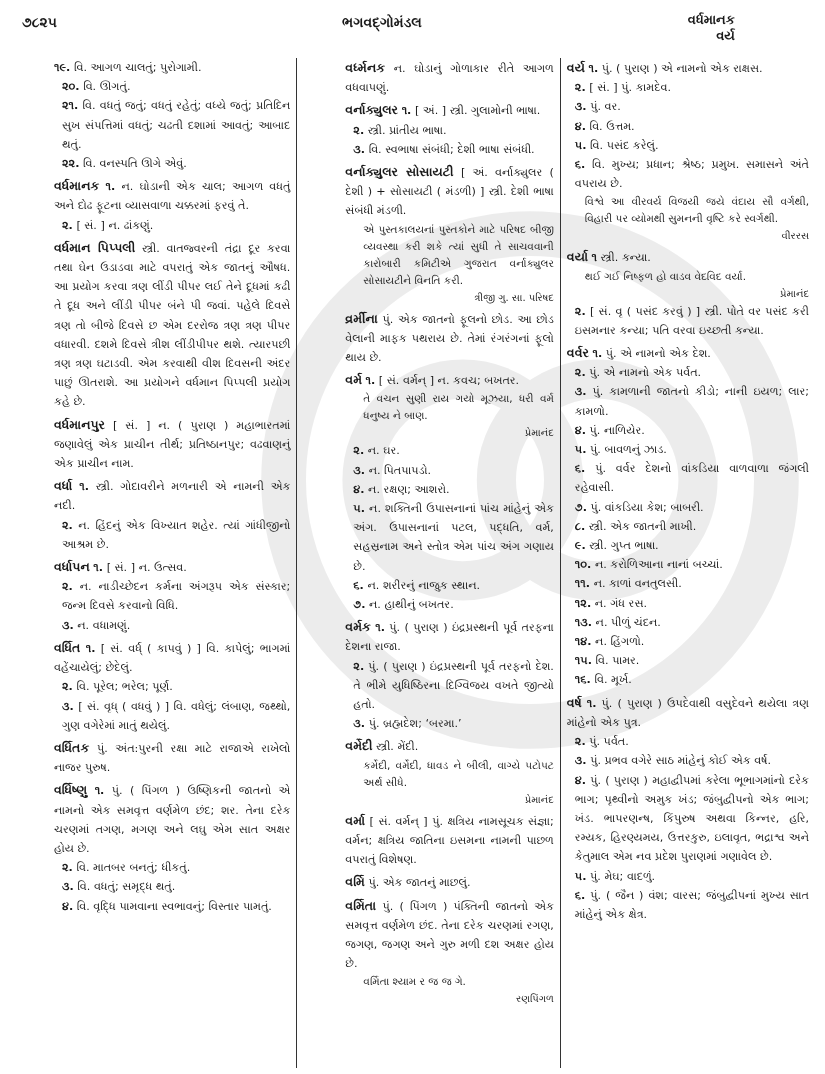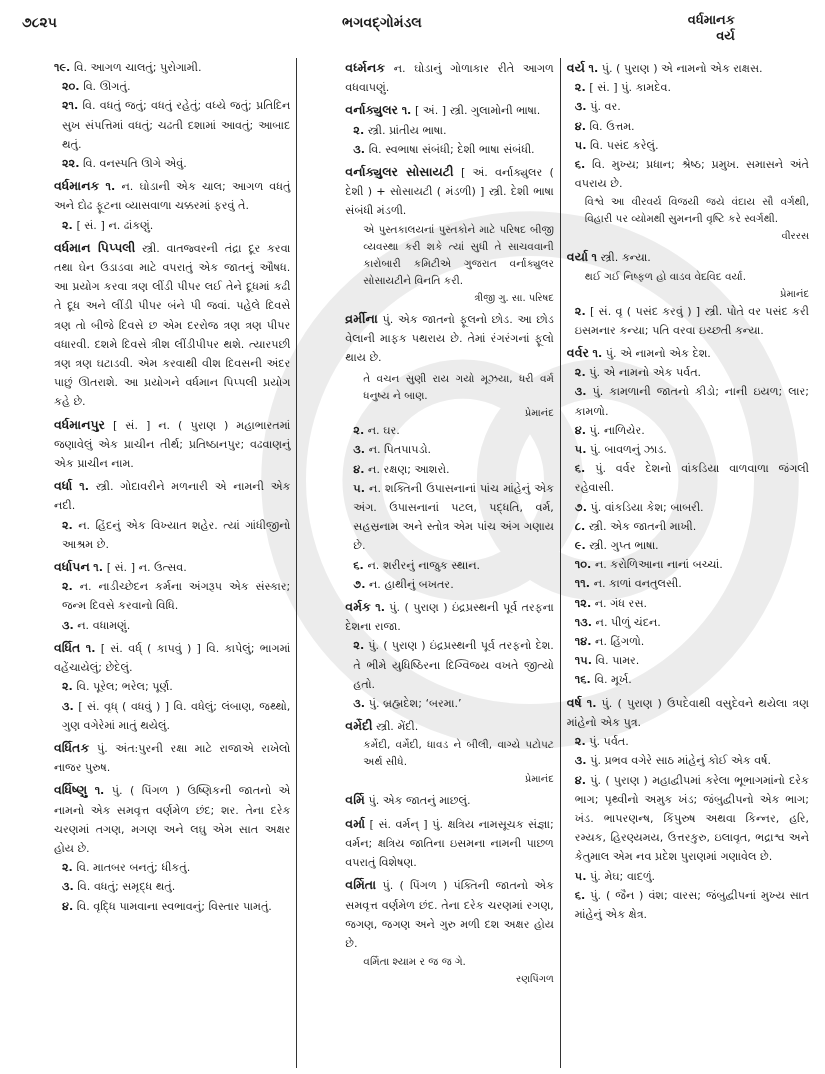--- a/index.html
+++ b/index.html
@@ -107,44 +107,45 @@
       </div>
       <div class="entry">
         <div class="sense first"><span class="hw">વર્નાક્યુલર સોસાયટી</span> <span class="num"></span> <span>[ અં. વર્નાક્યુલર ( દેશી ) + સોસાયટી ( મંડળી) ] સ્ત્રી. દેશી ભાષા સંબંધી મંડળી.</span></div>
         <div class="quote">એ પુસ્તકાલયનાં પુસ્તકોને માટે પરિષદ બીજી વ્યવસ્થા કરી શકે ત્યાં સુધી તે સાચવવાની કારોબારી કમિટીએ ગુજરાત વર્નાક્યુલર સોસાયટીને વિનતિ કરી.</div>
         <div class="attr">ત્રીજી ગુ. સા. પરિષદ</div>
       </div>
       <div class="entry">
         <div class="sense first"><span class="hw">વર્ર્મીના</span> <span class="num"></span> <span>પું. એક જાતનો ફૂલનો છોડ. આ છોડ વેલાની માફક પથરાય છે. તેમાં રંગરંગનાં ફૂલો થાય છે.</span></div>
       </div>
       <div class="entry">
+        <div class="sense first"><span class="hw">વર્મ</span> <span class="num">૧.</span> <span>[ સં. વર્મન્ ] ન. કવચ; બખતર.</span></div>
         <div class="quote">તે વચન સુણી રાય ગયો મૂઝયા, ધરી વર્મ ધનુષ્ય ને બાણ.</div>
         <div class="attr">પ્રેમાનંદ</div>
         <div class="sense"><span class="num">૨.</span> <span>ન. ઘર.</span></div>
         <div class="sense"><span class="num">૩.</span> <span>ન. પિતપાપડો.</span></div>
         <div class="sense"><span class="num">૪.</span> <span>ન. રક્ષણ; આશરો.</span></div>
         <div class="sense"><span class="num">૫.</span> <span>ન. શક્તિની ઉપાસનાનાં પાંચ માંહેનું એક અંગ. ઉપાસનાનાં પટલ, પદ્ધતિ, વર્મ, સહસ્રનામ અને સ્તોત્ર એમ પાંચ અંગ ગણાય છે.</span></div>
         <div class="sense"><span class="num">૬.</span> <span>ન. શરીરનું નાજુક સ્થાન.</span></div>
         <div class="sense"><span class="num">૭.</span> <span>ન. હાથીનું બખતર.</span></div>
       </div>
       <div class="entry">
         <div class="sense first"><span class="hw">વર્મક</span> <span class="num">૧.</span> <span>પું. ( પુરાણ ) ઇંદ્રપ્રસ્થની પૂર્વ તરફના દેશના રાજા.</span></div>
         <div class="sense"><span class="num">૨.</span> <span>પું. ( પુરાણ ) ઇંદ્રપ્રસ્થની પૂર્વ તરફનો દેશ. તે ભીમે યુધિષ્ઠિરના દિગ્વિજય વખતે જીત્યો હતો.</span></div>
         <div class="sense"><span class="num">૩.</span> <span>પું. બ્રહ્મદેશ; ‘બરમા.’</span></div>
       </div>
       <div class="entry">
         <div class="sense first"><span class="hw">વર્મેદી</span> <span class="num"></span> <span>સ્ત્રી. મેંદી.</span></div>
         <div class="quote">કર્મેદી, વર્મેદી, ધાવડ ને બીલી, વાગ્યે પટોપટ અર્થ સીધે.</div>
         <div class="attr">પ્રેમાનંદ</div>
       </div>
       <div class="entry">
-        <div class="sense first"><span class="hw">વર્મિ</span> <span class="num"></span> <span>પું. એક જાતનું માછલું.</span></div>
+        <div class="sense first"><span class="hw">વર્મા</span> <span class="num"></span> <span>[ સં. વર્મન્ ] પું. ક્ષત્રિય નામસૂચક સંજ્ઞા; વર્મન; ક્ષત્રિય જાતિના ઇસમના નામની પાછળ વપરાતું વિશેષણ.</span></div>
       </div>
       <div class="entry">
-        <div class="sense first"><span class="hw">વર્મા</span> <span class="num"></span> <span>[ સં. વર્મન્ ] પું. ક્ષત્રિય નામસૂચક સંજ્ઞા; વર્મન; ક્ષત્રિય જાતિના ઇસમના નામની પાછળ વપરાતું વિશેષણ.</span></div>
+        <div class="sense first"><span class="hw">વર્મિ</span> <span class="num"></span> <span>પું. એક જાતનું માછલું.</span></div>
       </div>
       <div class="entry">
         <div class="sense first"><span class="hw">વર્મિતા</span> <span class="num"></span> <span>પું. ( પિંગળ ) પંક્તિની જાતનો એક સમવૃત્ત વર્ણમેળ છંદ. તેના દરેક ચરણમાં રગણ, જગણ, જગણ અને ગુરુ મળી દશ અક્ષર હોય છે.</span></div>
         <div class="quote">વર્મિતા શ્યામ ર જ જ ગે.</div>
         <div class="attr">રણપિંગળ</div>
       </div>
     </div>
   <div class="col col-3">
       <div class="entry">
         <div class="sense first"><span class="hw">વર્ય</span> <span class="num">૧.</span> <span>પું. ( પુરાણ ) એ નામનો એક રાક્ષસ.</span></div>

